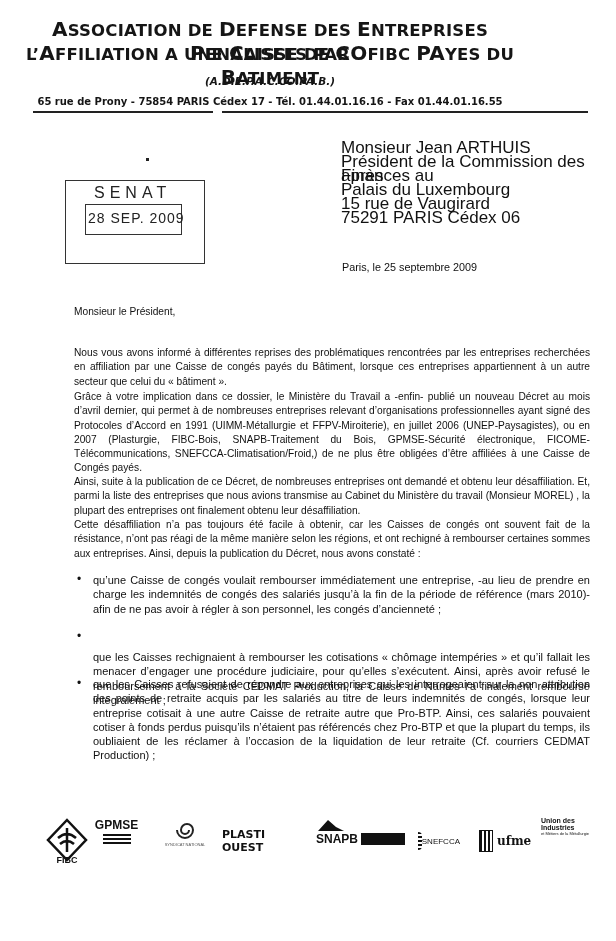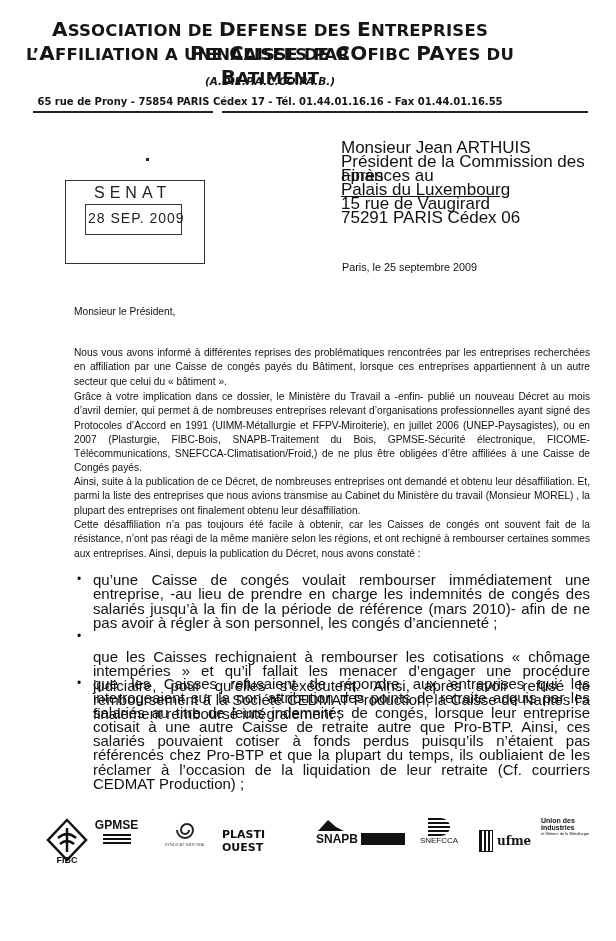--- a/index.html
+++ b/index.html
@@ -21,30 +21,30 @@
     .stamp-title { position: absolute; left: 94px; top: 184px; font-size: 16px; letter-spacing: 5px; color: #222; }
     .stamp-inner { position: absolute; left: 85px; top: 204px; width: 95px; height: 29px; border: 1px solid #333; }
     .stamp-date { position: absolute; left: 88px; top: 210px; font-size: 14px; letter-spacing: 1px; color: #222; font-family: "Liberation Sans", sans-serif; text-align: right; }
     .speck { position: absolute; width: 3px; height: 3px; background: #222; }
 
     .addr { position: absolute; left: 341px; font-size: 17px; line-height: 14.2px; }
     .date { position: absolute; left: 342px; top: 261px; font-size: 10.8px; }
 
     .body { position: absolute; left: 74px; width: 516px; font-size: 10.2px; line-height: 14.3px; text-align: justify; }
     .bullet { position: absolute; left: 77px; font-size: 12px; }
-    .bul-text { position: absolute; left: 93px; width: 497px; font-size: 15px; line-height: 14.3px; text-align: justify; }
+    .bul-text { position: absolute; left: 93px; width: 497px; font-size: 11px; line-height: 14.3px; text-align: justify; }
 
     .logos { position: absolute; left: 46px; top: 818px; width: 520px; height: 46px; }
     .logo { position: absolute; top: 0; height: 46px; display: flex; align-items: center; justify-content: flex-start; font-weight: bold; color: #111; }
     .logo-fibc { left: 0; width: 42px; }
     .logo-gpmse { left: 48px; width: 45px; font-size: 12px; flex-direction: column; }
     .logo-swirl { left: 116px; width: 46px; flex-direction: column; font-size: 4px; font-weight: normal; color: #555; }
     .logo-plasti { left: 176px; width: 66px; font-size: 11px; font-family: "DejaVu Sans", sans-serif; }
     .logo-snapb { left: 270px; width: 80px; flex-direction: column; align-items: flex-start; }
-    .logo-snefcca { left: 372px; width: 42px; flex-direction: column; font-size: 8px; font-weight: normal; }
+    .logo-snefcca { left: 372px; width: 42px; flex-direction: row; font-size: 8px; font-weight: normal; }
     .logo-ufme { left: 433px; width: 58px; font-family: "DejaVu Serif", serif; font-size: 12px; }
     .logo-uim { left: 495px; width: 50px; font-size: 6px; flex-direction: column; align-items: flex-start; line-height: 6.5px; }
   </style>
 </head>
 <body>
 
 <div class="hdr hdr-l1">
   <span class="cap">A</span><span>SSOCIATION DE </span><span class="cap">D</span><span>EFENSE DES </span><span class="cap">E</span><span>NTREPRISES </span><span class="cap">P</span><span>ENALISEES PAR</span>
 </div>
 <div class="hdr hdr-l2">
@@ -57,21 +57,21 @@
 
 <div class="speck" style="left:146px; top:158px;"></div>
 <div class="stamp-outer"></div>
 <div class="stamp-title">SENAT</div>
 <div class="stamp-inner"></div>
 <div class="stamp-date">28 SEP. 2009</div>
 
 <div class="addr b" style="top:141px;">Monsieur Jean ARTHUIS</div>
 <div class="addr b" style="top:155px;">Président de la Commission des Finances au</div>
 <div class="addr b" style="top:169px;">après</div>
-<div class="addr" style="top:183px;text-decoration:underline;">Palais du Luxembourg</div>
+<div class="addr" style="top:183px;">Palais du Luxembourg</div>
 <div class="addr" style="top:197px;">15 rue de Vaugirard</div>
 <div class="addr" style="top:211px;">75291 PARIS Cédex 06</div>
 <div class="date">Paris, le 25 septembre 2009</div>
 
 <div class="body" style="top:305px;">Monsieur le Président,</div>
 <div class="body" style="top:333px;margin-top:13px;">Nous vous avons informé à différentes reprises des problématiques rencontrées par les entreprises recherchées en affiliation par une Caisse de congés payés du Bâtiment, lorsque ces entreprises appartiennent à un autre secteur que celui du « bâtiment ».</div>
 <div class="body" style="top:390px;">Grâce à votre implication dans ce dossier, le Ministère du Travail a -enfin- publié un nouveau Décret au mois d’avril dernier, qui permet à de nombreuses entreprises relevant d’organisations professionnelles ayant signé des Protocoles d’Accord en 1991 (UIMM-Métallurgie et FFPV-Miroiterie), en juillet 2006 (UNEP-Paysagistes), ou en 2007 (Plasturgie, FIBC-Bois, SNAPB-Traitement du Bois, GPMSE-Sécurité électronique, FICOME-Télécommunications, SNEFCCA-Climatisation/Froid,) de ne plus être obligées d’être affiliées à une Caisse de Congés payés.</div>
 <div class="body" style="top:475px;">Ainsi, suite à la publication de ce Décret, de nombreuses entreprises ont demandé et obtenu leur désaffiliation. Et, parmi la liste des entreprises que nous avions transmise au Cabinet du Ministère du travail (Monsieur MOREL) , la plupart des entreprises ont finalement obtenu leur désaffiliation.</div>
 <div class="body" style="top:518px;">Cette désaffiliation n’a pas toujours été facile à obtenir, car les Caisses de congés ont souvent fait de la résistance, n’ont pas réagi de la même manière selon les régions, et ont rechigné à rembourser certaines sommes aux entreprises. Ainsi, depuis la publication du Décret, nous avons constaté :</div>
 

